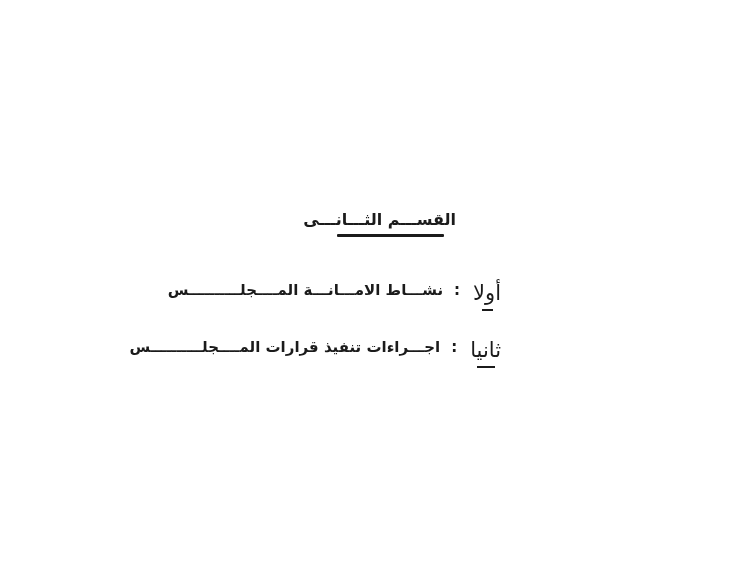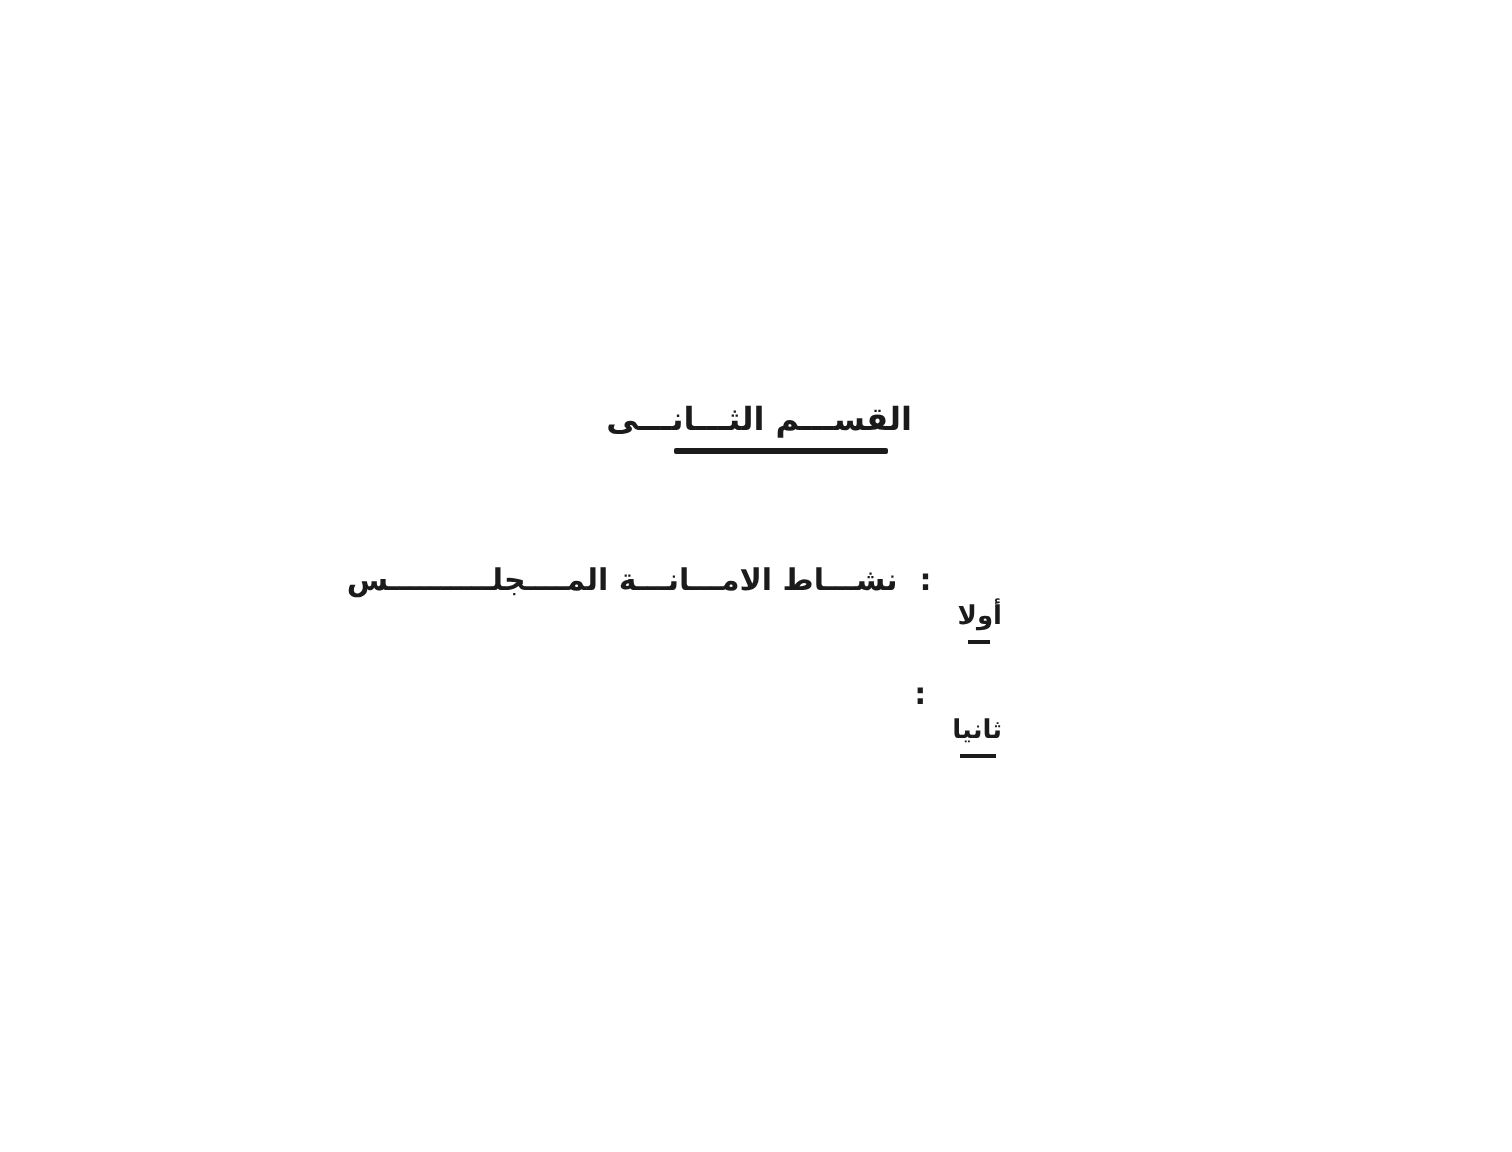--- a/index.html
+++ b/index.html
@@ -13,21 +13,21 @@
     height: 576px;
     background: #ffffff;
     overflow: hidden;
     font-family: "DejaVu Sans", sans-serif;
     color: #1b1b1b;
     direction: rtl;
   }
   
   .title-wrap {
     position: absolute;
-    top: 200px;
+    top: 210px;
     left: 324px;
     width: 132px;
     text-align: right;
   }
   .title-text {
     font-size: 16px;
     font-weight: bold;
     letter-spacing: 0.5px;
     white-space: nowrap;
     color: #1b1b1b;
@@ -51,23 +51,22 @@
     white-space: nowrap;
   }
   .item-1 { top: 281px; }
   .item-2 { top: 338px; }
   .term-wrap {
     display: inline-flex;
     flex-direction: column;
     align-items: center;
   }
   .term {
-    font-size: 13px;
-    font-weight: bold;
-    margin-top: 20px;
+    font-size: 21px;
+    font-weight: normal;
   }
   .term-dash {
     height: 2px;
     background: #1b1b1b;
     margin-top: 4px;
   }
   .item-1 .term-dash { width: 11px; }
   .item-2 .term-dash { width: 18px; }
   .colon {
     margin: 0 13px 0 11px;
@@ -96,15 +95,16 @@
     <span class="colon">:</span>
     <span class="item-text">نشـــاط الامـــانـــة المــــجلــــــــــس</span>
   </div>
 
   <div class="item item-2">
     <span class="term-wrap">
       <span class="term">ثانيا</span>
       <span class="term-dash"></span>
     </span>
     <span class="colon">:</span>
+    <span class="item-text">اجـــراءات تنفيذ قرارات المــــجلــــــــــس</span>
   </div>
 
 </div>
 
 </body></html>

